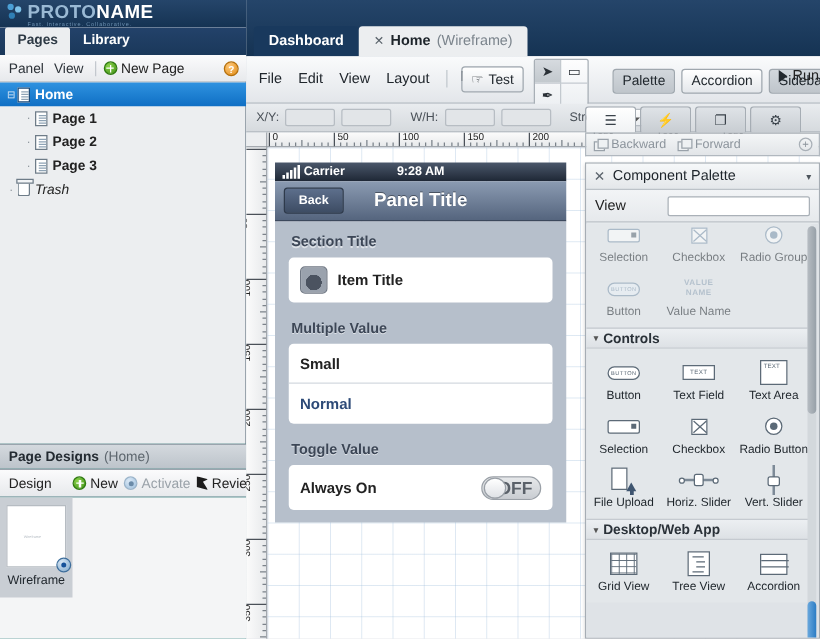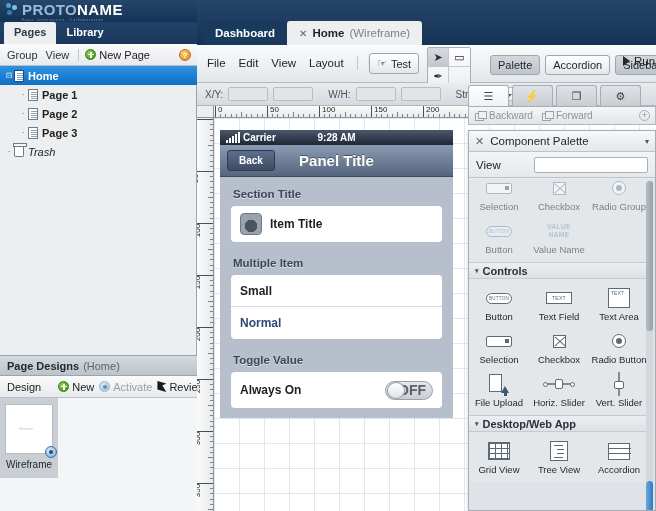--- a/index.html
+++ b/index.html
@@ -521,21 +521,21 @@
   </div>
 
   <div class="leftpanel">
 
     <div class="ltabs">
       <div class="ltab active">Pages</div>
       <div class="ltab">Library</div>
     </div>
 
     <div class="ltoolbar">
-      <div class="lt-item">Group</div>
+      <div class="lt-item">Panel</div>
       <div class="lt-item">View</div>
       <div class="lt-sep"></div>
       <div class="np">
         <span class="ico-plus-green"></span>
         <span>New Page</span>
       </div>
       <div class="ico-help">?</div>
     </div>
 
     <div class="tree">
@@ -881,21 +881,21 @@
         <div class="plist">
           <div class="sectitle">Section Title</div>
           <div class="cell">
             <div class="cellrow tall">
               <span class="thumbico"></span>
               <span>Item Title</span>
             </div>
           </div>
 
           <div class="spacer"></div>
-          <div class="sectitle">Multiple Item</div>
+          <div class="sectitle">Multiple Value</div>
           <div class="cell">
             <div class="cellrow">
               <span>Small</span>
             </div>
             <div class="cellrow">
               <span class="val-normal">Normal</span>
             </div>
           </div>
 
           <div class="spacer"></div>

